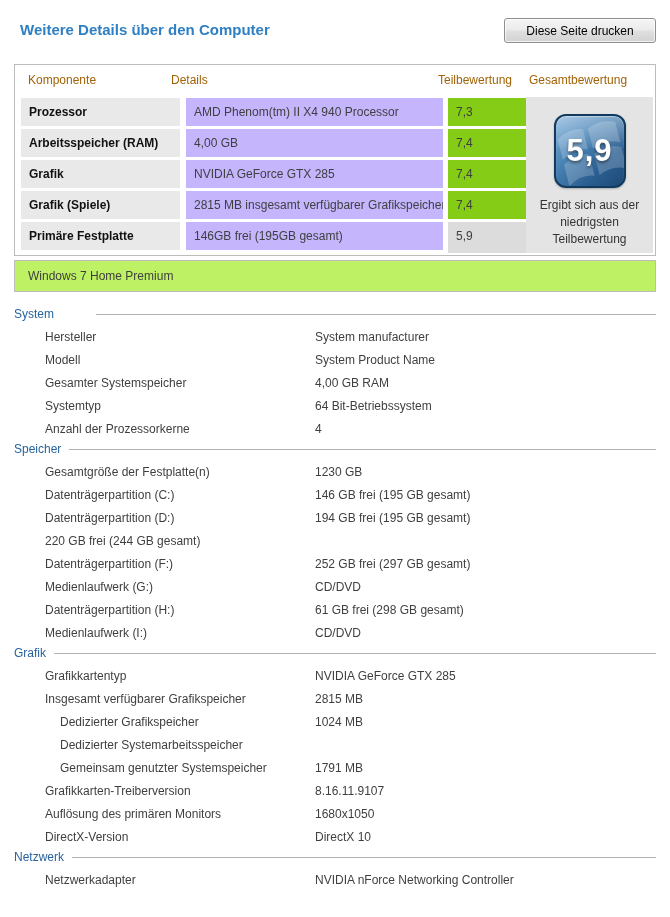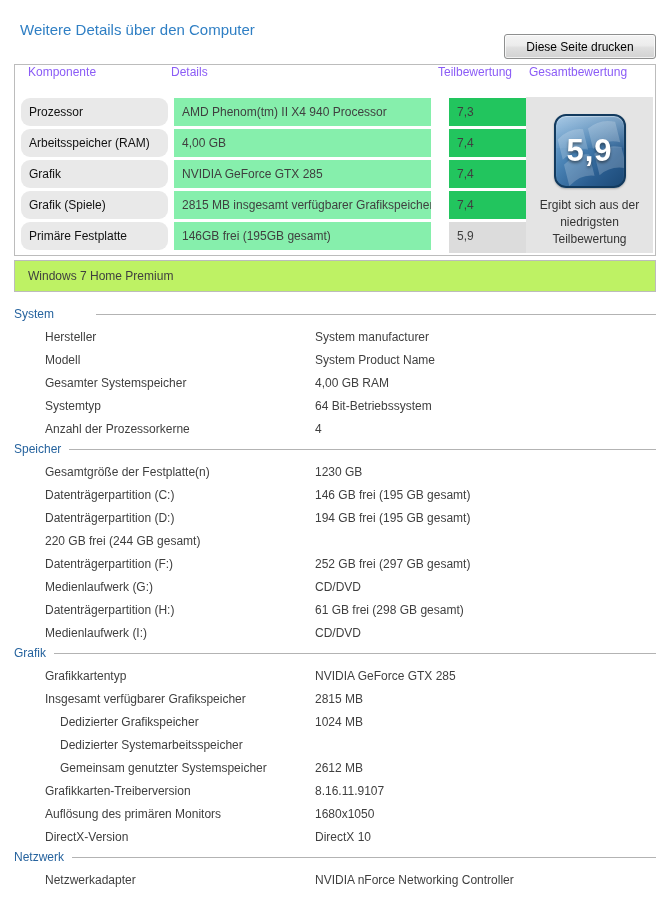--- a/index.html
+++ b/index.html
@@ -8,48 +8,48 @@
     min-height:917px;
     font-family:"Liberation Sans", sans-serif;
     font-size:12px;
     color:#3f3f3f;
     position:relative;
   }
   .page { padding:0 14px; }
 
   
   .top-bar { position:relative; margin-top:18px; height:26px; }
-  .page-title { font-size:15px; font-weight:400; color:#2f7fc4; padding-left:6px; line-height:24px; }
+  .page-title { font-size:15px; font-weight:700; color:#2f7fc4; padding-left:6px; line-height:24px; }
   .print-btn {
-    position:absolute; right:0; top:16px;
+    position:absolute; right:0; top:0;
     height:25px; min-width:152px; padding:0 14px;
     font-family:"Liberation Sans", sans-serif; font-size:12px; color:#000;
     background:linear-gradient(to bottom,#f4f4f4 0%,#ececec 45%,#dfdfdf 55%,#d2d2d2 100%);
     border:1px solid #8e8f8f; border-radius:3px;
     box-shadow:inset 0 0 0 1px rgba(255,255,255,.7);
     cursor:pointer;
   }
 
   
   .wei-table {
     position:relative; margin-top:20px; height:192px;
     border:1px solid #bcbcbc; background:#fff; overflow:hidden;
   }
-  .wei-head { display:flex; height:30px; align-items:flex-start; color:#8b5cf6; }
+  .wei-head { display:flex; height:30px; align-items:center; color:#a16207; }
   .hc1 { width:143px; padding-left:13px; }
   .hc2 { width:267px; padding-left:13px; }
   .hc3 { width:104px; padding-left:13px; }
   .hc4 { flex:1; }
   .wei-rows { margin-top:3px; }
   .wrow { display:flex; height:28px; margin:0 0 3px 6px; }
-  .rc1 { width:147px; padding-left:8px; background:#e9e9e9; font-weight:normal; color:#111;
-         line-height:28px; margin-right:6px; white-space:nowrap;border-radius:9px; }
-  .rc2 { width:257px; padding-left:8px; background:#86efac; line-height:28px; margin-right:18px;
+  .rc1 { width:159px; padding-left:8px; background:#e9e9e9; font-weight:bold; color:#111;
+         line-height:28px; margin-right:6px; white-space:nowrap; }
+  .rc2 { width:257px; padding-left:8px; background:#c4b5fd; line-height:28px; margin-right:5px;
          white-space:nowrap; overflow:hidden; }
-  .rc3 { width:93px; padding-left:8px; background:#22c55e; line-height:28px; }
+  .rc3 { width:93px; padding-left:8px; background:#84cc16; line-height:28px; }
   .wrow.highlight .rc3 { background:#dcdcdc; height:31px; }
 
   .score-panel { position:absolute; top:32px; bottom:2px; left:511px; right:2px; background:#e4e4e4; }
   .badge {
     position:relative; width:72px; height:74px; margin:17px auto 0;
     border-radius:12px;
     background:linear-gradient(135deg,#7fb0da 0%,#4a83b5 38%,#2a5d90 72%,#1c4a77 100%);
     border:2px solid #123a5e; overflow:hidden;
     box-shadow:inset 0 1px 1px rgba(255,255,255,.4), 0 1px 2px rgba(0,0,0,.25);
   }
@@ -231,21 +231,21 @@
       </div>
       <div class="drow indent">
         <div class="dlabel">Dedizierter Grafikspeicher</div>
         <div class="dvalue">1024 MB</div>
       </div>
       <div class="drow indent">
         <div class="dlabel">Dedizierter Systemarbeitsspeicher</div>
       </div>
       <div class="drow indent">
         <div class="dlabel">Gemeinsam genutzter Systemspeicher</div>
-        <div class="dvalue">2612 MB</div>
+        <div class="dvalue">1791 MB</div>
       </div>
       <div class="drow">
         <div class="dlabel">Grafikkarten-Treiberversion</div>
         <div class="dvalue">8.16.11.9107</div>
       </div>
       <div class="drow">
         <div class="dlabel">Auflösung des primären Monitors</div>
         <div class="dvalue">1680x1050</div>
       </div>
       <div class="drow">

